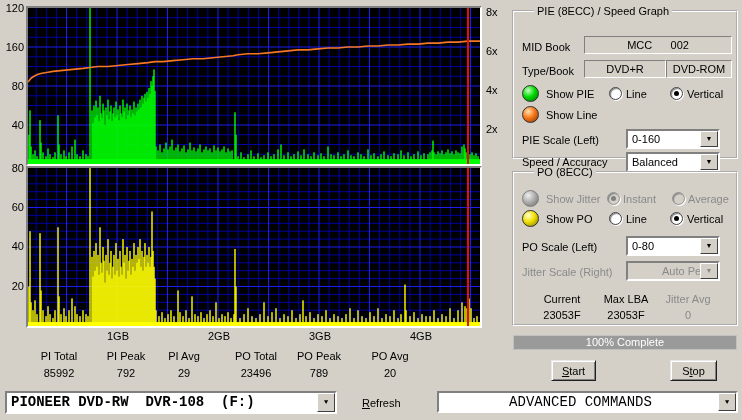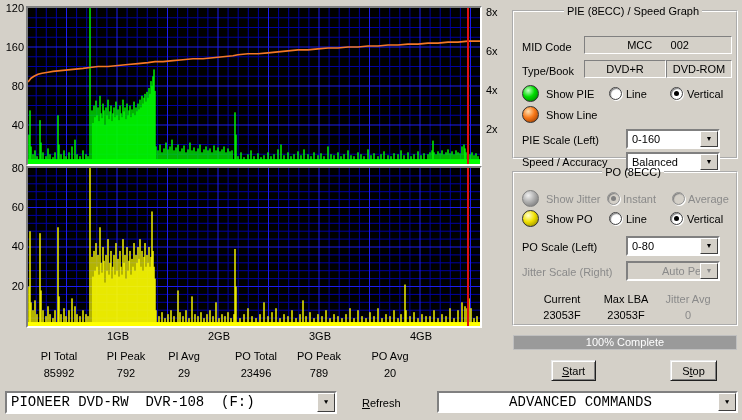--- a/index.html
+++ b/index.html
@@ -28,21 +28,21 @@
   
   .stat{position:absolute;width:72px;text-align:center;}
   .stat .lbl{display:block;}
   .stat .val{display:block;margin-top:5px;}
 
   
   fieldset{
     position:absolute;left:512px;width:222px;margin:0;padding:0;
     border:2px groove #ffffff;
   }
-  fieldset legend{font-size:11px;padding:0 3px;margin-left:8px;text-align:center;}
+  fieldset legend{font-size:11px;padding:0 3px;margin-left:20px;}
   #pie-group{top:5px;height:150px;}
   #po-group{top:166px;height:156px;}
 
   .fld{
     position:absolute;background:#d4d0c8;height:16px;line-height:16px;
     border:1px solid;border-color:#808080 #ffffff #ffffff #808080;
     text-align:center;white-space:pre;overflow:hidden;
   }
   .led{
     position:absolute;width:15px;height:15px;border-radius:50%;
@@ -96,21 +96,21 @@
   .btn{
     position:absolute;height:21px;background:#d4d0c8;text-align:center;
     line-height:19px;font-size:11px;
     border:1px solid;border-color:#e8e8e8 #202020 #202020 #e8e8e8;
     box-shadow:inset 1px 1px 0 #ffffff, inset -1px -1px 0 #808080;
   }
   .accel{text-decoration:underline;}
 
   
   .mono{font-family:"Liberation Mono","DejaVu Sans Mono",monospace;font-size:14px;}
-  #drive-combo .ctext{line-height:16px;}
+  #drive-combo .ctext{line-height:16px;font-weight:bold;}
   #adv-combo .ctext{text-align:center;line-height:16px;}
 </style>
 </head>
 <body>
 
 <div id="pie-frame" class="chart-frame">
     <svg width="452" height="156">
       <rect x="0" y="0" width="452" height="156" fill="#000000"></rect>
       <line x1="8.200000000000003" y1="0" x2="8.200000000000003" y2="156" stroke="#0000a0"></line>
       <line x1="18.3" y1="0" x2="18.3" y2="156" stroke="#0000a0"></line>
@@ -691,21 +691,21 @@
     <span class="lbl">PO Peak</span>
     <span class="val">789</span>
   </div>
 <div class="stat" style="left:354px;top:350px">
     <span class="lbl">PO Avg</span>
     <span class="val">20</span>
   </div>
 
 <fieldset id="pie-group">
   <legend>PIE (8ECC) / Speed Graph</legend>
-  <span class="abs" style="left:8px;top:24px">MID Code</span>
+  <span class="abs" style="left:8px;top:24px">MID Book</span>
   <div class="fld" style="left:70px;top:19px;width:146px">MCC      002</div>
   <span class="abs" style="left:8px;top:48px">Type/Book</span>
   <div class="fld" style="left:70px;top:43px;width:80px">DVD+R</div>
   <div class="fld" style="left:152px;top:43px;width:64px">DVD-ROM</div>
 
   <div class="led green" style="left:8px;top:68px"></div>
   <span class="abs" style="left:32px;top:71px">Show PIE</span>
   <div class="radio" style="left:95px;top:70px"></div>
   <span class="abs" style="left:112px;top:71px">Line</span>
   <div class="radio checked" style="left:156px;top:70px"></div>

